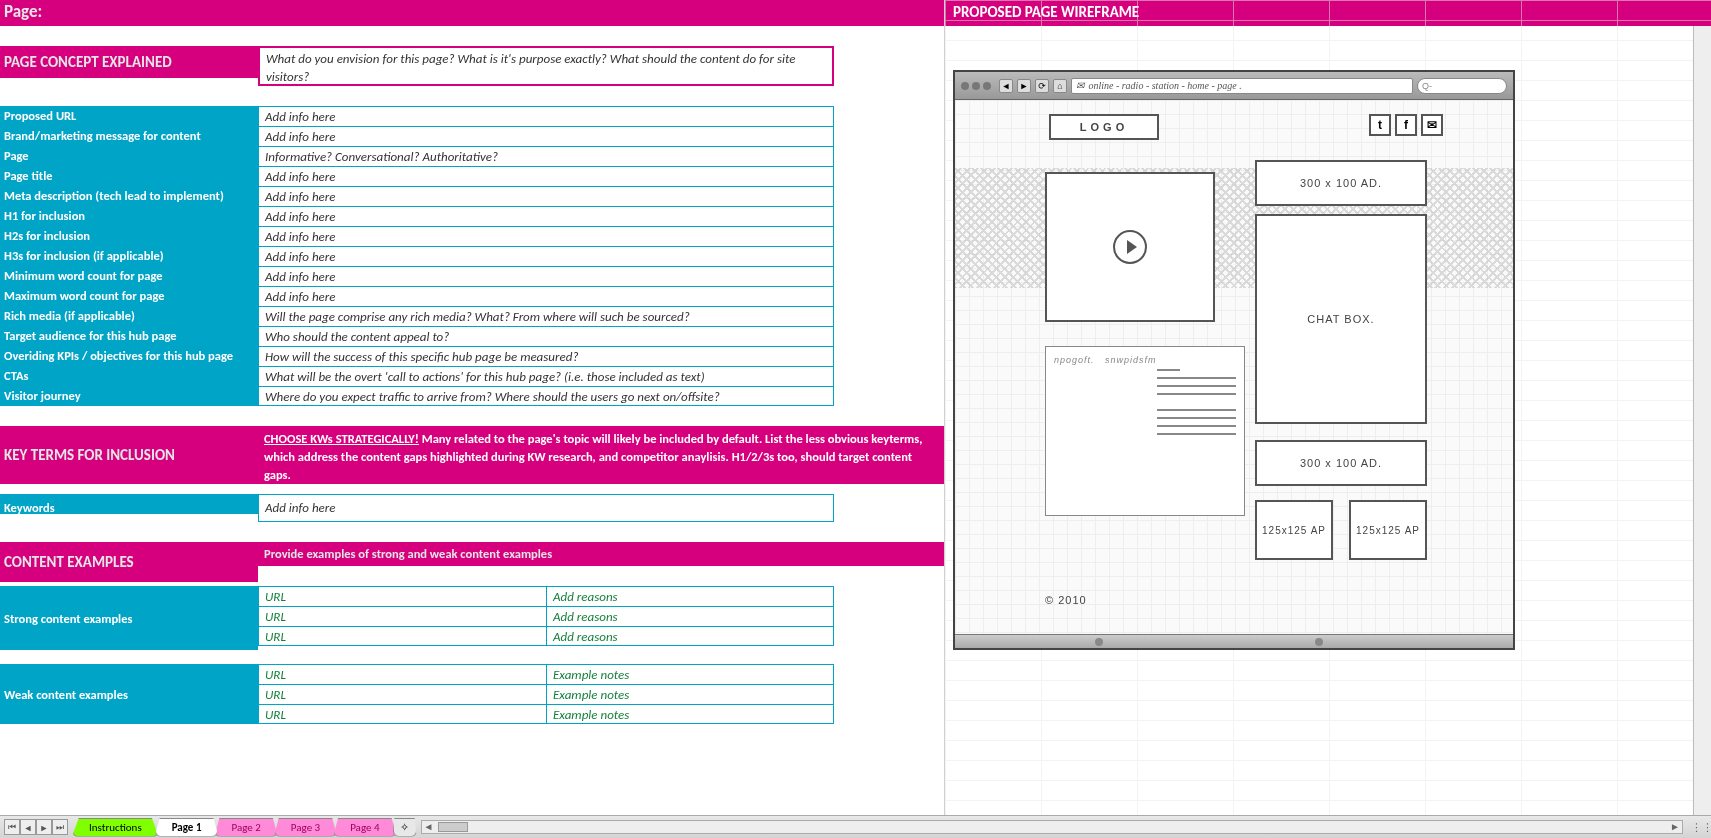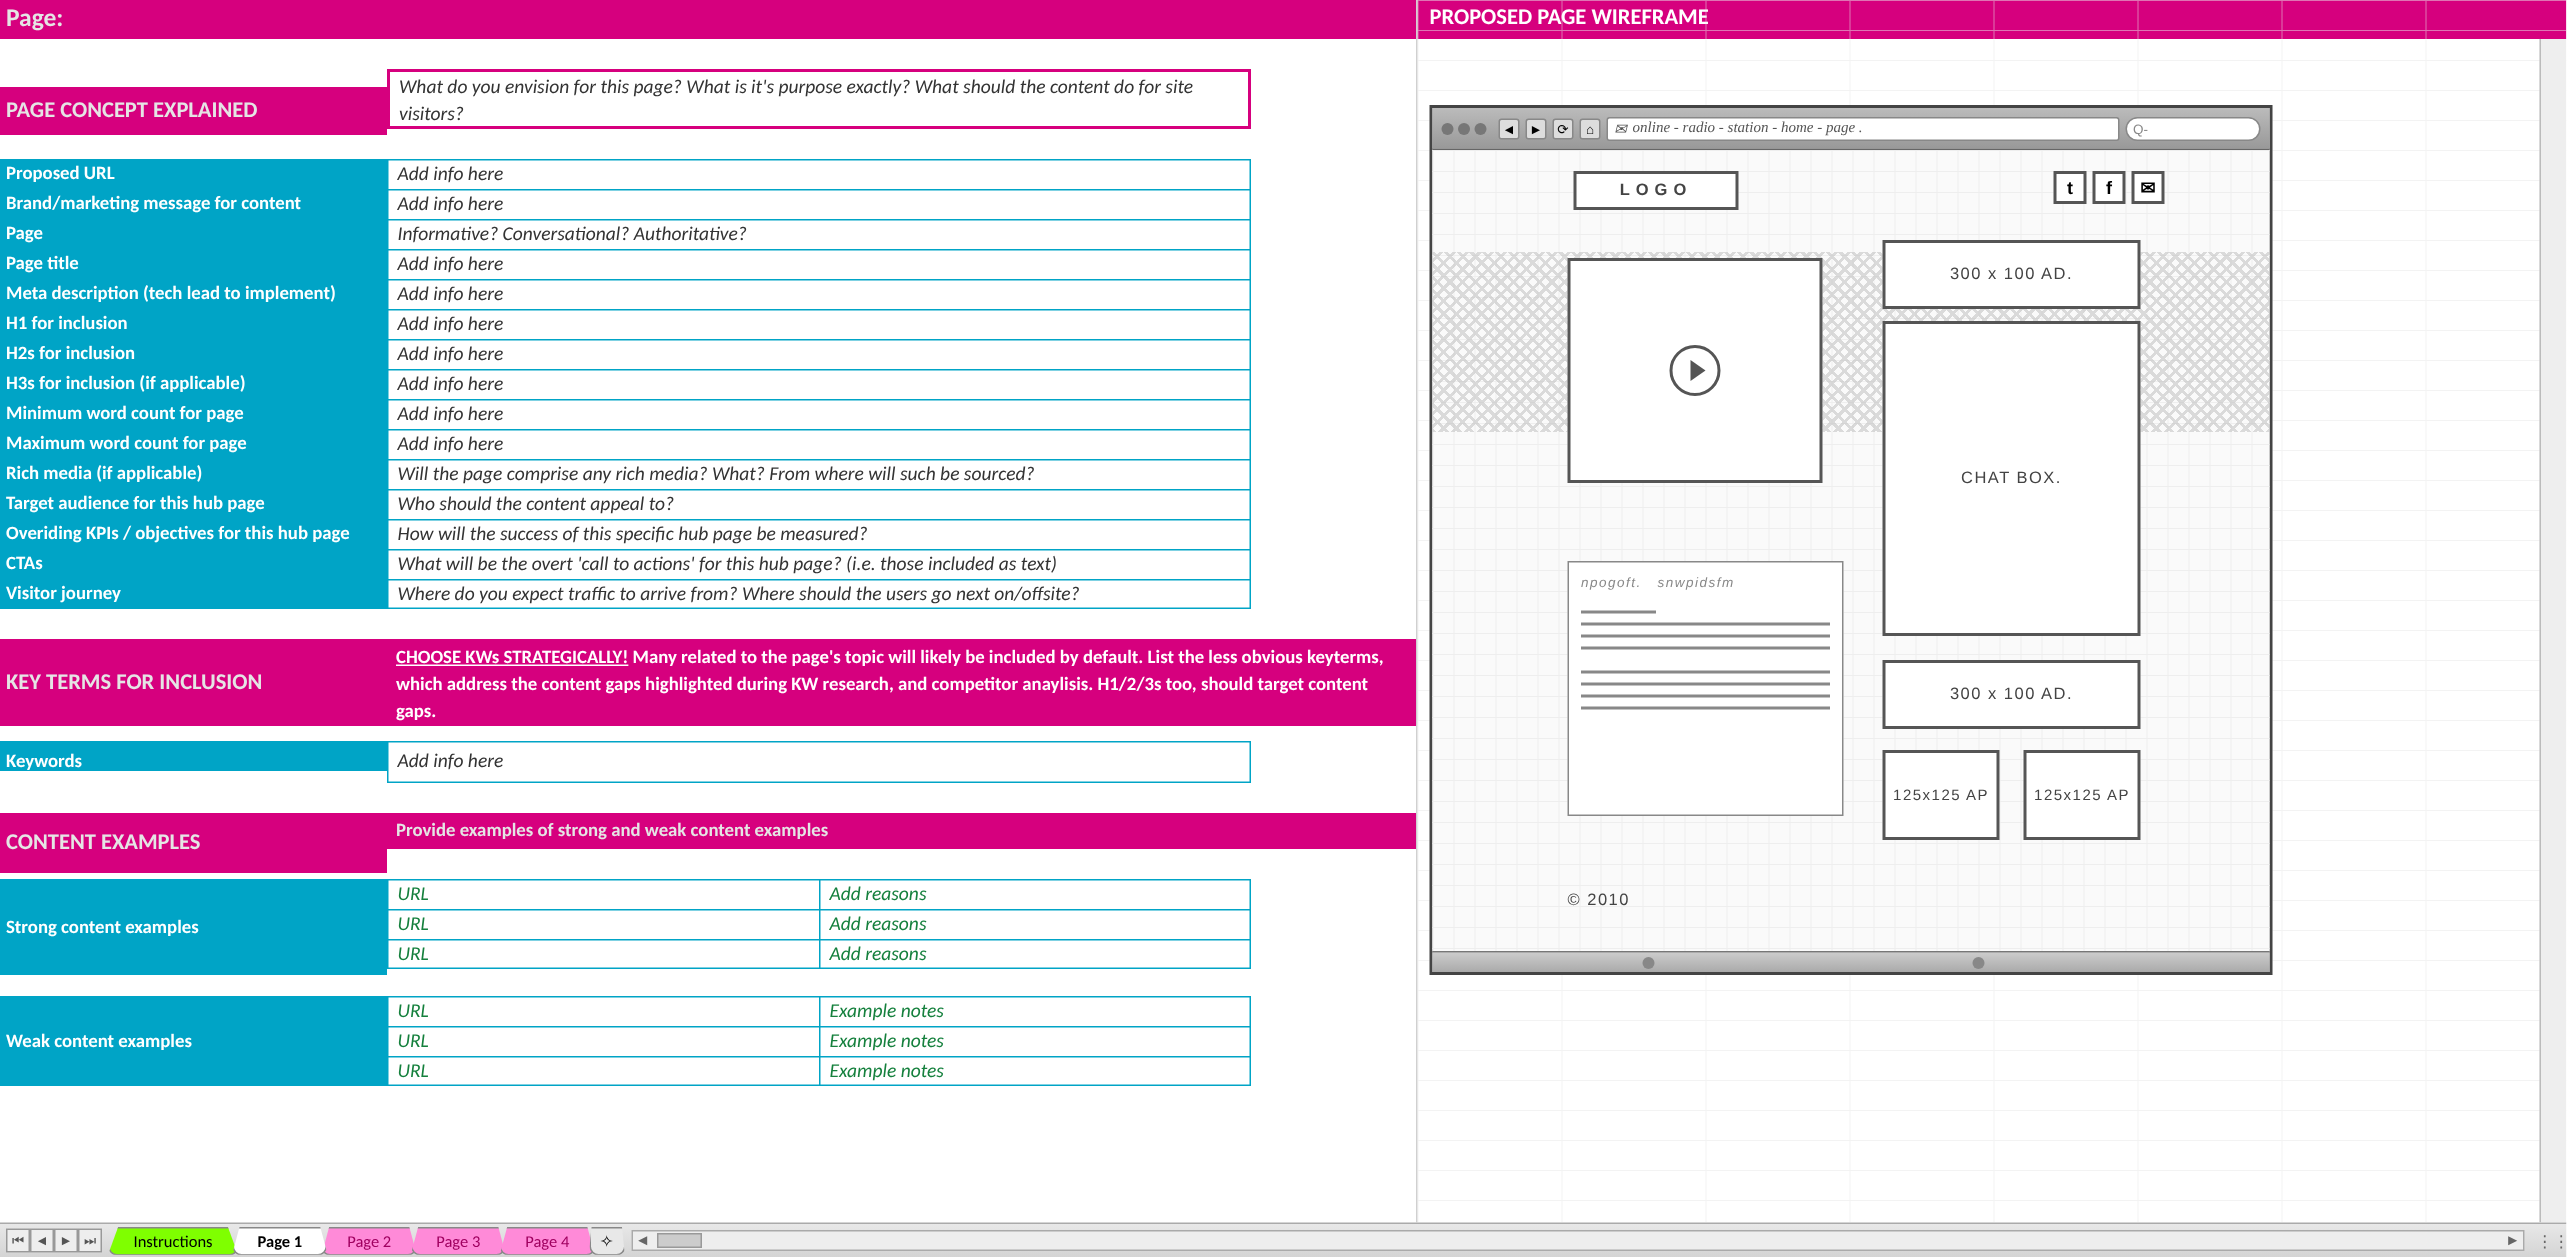--- a/index.html
+++ b/index.html
@@ -248,21 +248,21 @@
 
   <div class="left-pane">
 
     <div class="row page-title-row hdr-magenta">
       <div class="label-col" style="width:100%; font-size:17px;">Page:</div>
     </div>
 
     <div class="spacer"></div>
 
     <div class="row tall">
-      <div class="label-col hdr-magenta big-section" style="height:32px;margin-top:12px;">PAGE CONCEPT EXPLAINED</div>
+      <div class="label-col hdr-magenta big-section" style="height:32px;">PAGE CONCEPT EXPLAINED</div>
       <div class="value-col bordered-magenta" style="height:40px; padding-top:2px; width:576px; flex:none;">What do you envision for this page? What is it's purpose exactly? What should the content do for site visitors?</div>
     </div>
 
     <div class="spacer"></div>
 
     <div id="fields-table">
         <div class="row">
           <div class="label-col hdr-cyan">Proposed URL</div>
           <div class="value-col bordered-cyan-l bordered-cyan-r bordered-cyan-t" style="width: 576px; flex: 0 0 auto;">Add info here</div>
         </div>
@@ -423,21 +423,21 @@
         <div class="hatch" style="position:absolute; top:68px; left:0; right:0; height:120px; opacity:0.5;"></div>
 
         <div class="sketch" style="top:72px; left:90px; width:170px; height:150px;">
           <div class="play-circle"></div>
         </div>
 
         <div class="sketch" style="top:60px; left:300px; width:172px; height:46px; flex-direction:column;">300 x 100 AD.</div>
 
         <div class="sketch" style="top:114px; left:300px; width:172px; height:210px; flex-direction:column;">CHAT BOX.</div>
 
-        <div class="sketch" style="top:246px; left:90px; width:184px; height:170px; border:1px solid #888; align-items:flex-start; justify-content:flex-start; padding:8px; flex-direction:column;margin-top:28px;">
+        <div class="sketch" style="top:246px; left:90px; width:200px; height:170px; border:1px solid #888; align-items:flex-start; justify-content:flex-start; padding:8px; flex-direction:row;">
           <div style="font-size:9px; color:#888; font-style:italic;">npogoft.&nbsp;&nbsp;&nbsp;snwpidsfm</div>
           <div class="wf-lines" style="position:static; margin-top:14px; width:100%;">
             <span style="width:30%;"></span>
               <span></span>
               <span></span>
               <span></span>
               <span style="margin-top:8px;"></span>
               <span></span>
               <span></span>
               <span></span>

